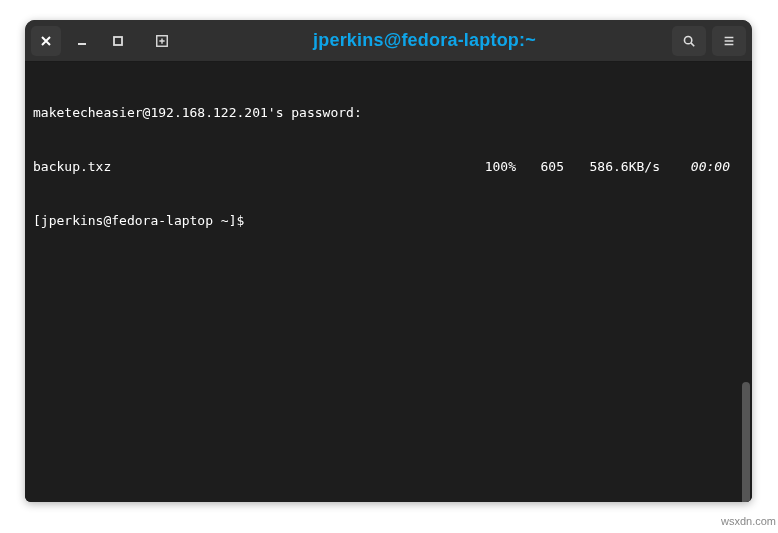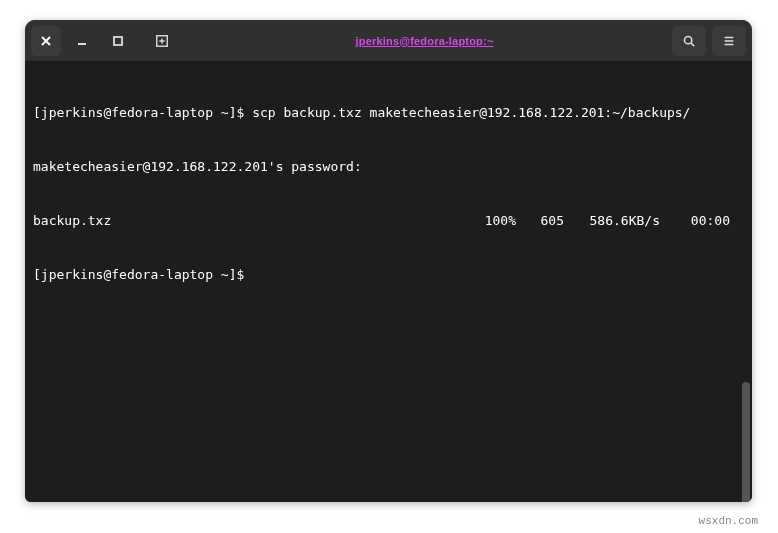--- a/index.html
+++ b/index.html
@@ -41,25 +41,24 @@
       justify-content: center;
       color: #ddd;
       cursor: pointer;
     }
     .tb-btn.close { background: #3a3a3a; }
     .tb-btn svg { width: 14px; height: 14px; }
     .tb-btn.newtab { margin-left: 8px; }
     .tb-title {
       flex: 1;
       text-align: center;
-      color: #d946ef;
-      font-size: 11px;
+      color: #0ea5e9;
+      font-size: 18px;
       font-weight: 600;
       letter-spacing: 0.2px;
-      text-decoration: underline;
     }
     .tb-right { display: flex; gap: 6px; }
     .tb-right .tb-btn { width: 34px; height: 30px; background: #3a3a3a; }
     .terminal {
       flex: 1;
       background: #1d1d1d;
       padding: 6px 8px;
       font-family: "DejaVu Sans Mono", "Liberation Mono", Menlo, monospace;
       font-size: 13px;
       line-height: 18px;
@@ -71,37 +70,37 @@
     .term-line { white-space: pre; }
     .transfer-row {
       display: flex;
     }
     .transfer-file { flex: 0 0 auto; text-align: right; }
     .transfer-stats { flex: 1; text-align: right; padding-right: 14px; }
     .transfer-stats span { display: inline-block; text-align: right; }
     .stat-pct { width: 48px; text-align: right; }
     .stat-size { width: 48px; text-align: right; }
     .stat-rate { width: 96px; text-align: right; }
-    .stat-time { width: 70px; text-align: right; }
+    .stat-time { width: 70px; text-align: right; font-style: italic; }
     .scrollbar {
       position: absolute;
       right: 2px;
       top: 320px;
       width: 8px;
       height: 150px;
       background: #555;
       border-radius: 4px;
     }
     .watermark {
       position: absolute;
       bottom: 6px;
-      right: 20px;
+      right: 2px;
       font-size: 11px;
       color: #888;
-      font-family: Liberation Mono, monospace;
+      font-family: Liberation Sans, sans-serif;
     }
   </style>
 </head>
 <body>
 
 <div class="window">
   <div class="titlebar">
     <div class="tb-btn close">
       <svg viewBox="0 0 14 14">
           <path d="M3 3 L11 11 M11 3 L3 11" stroke="#fff" stroke-width="2" fill="none"></path>
@@ -133,21 +132,20 @@
       </div>
       <div class="tb-btn">
         <svg viewBox="0 0 16 16">
             <path d="M3 4 H13 M3 8 H13 M3 12 H13" stroke="#ddd" stroke-width="1.8"></path>
           </svg>
       </div>
     </div>
   </div>
 
   <div class="terminal">
-    <div class="term-line"><span>[jperkins@fedora-laptop ~]$ </span><span>scp backup.txz maketecheasier@192.168.122.201:~/backups/</span></div>
     <div class="term-line"><span>maketecheasier@192.168.122.201's password:</span></div>
     <div class="term-line transfer-row">
       <span class="transfer-file">backup.txz</span>
       <span class="transfer-stats"><span class="stat-pct">100%</span><span class="stat-size">605</span><span class="stat-rate">586.6KB/s</span><span class="stat-time">00:00</span></span>
     </div>
     <div class="term-line"><span>[jperkins@fedora-laptop ~]$ </span></div>
     <div class="scrollbar"></div>
   </div>
 </div>
 

